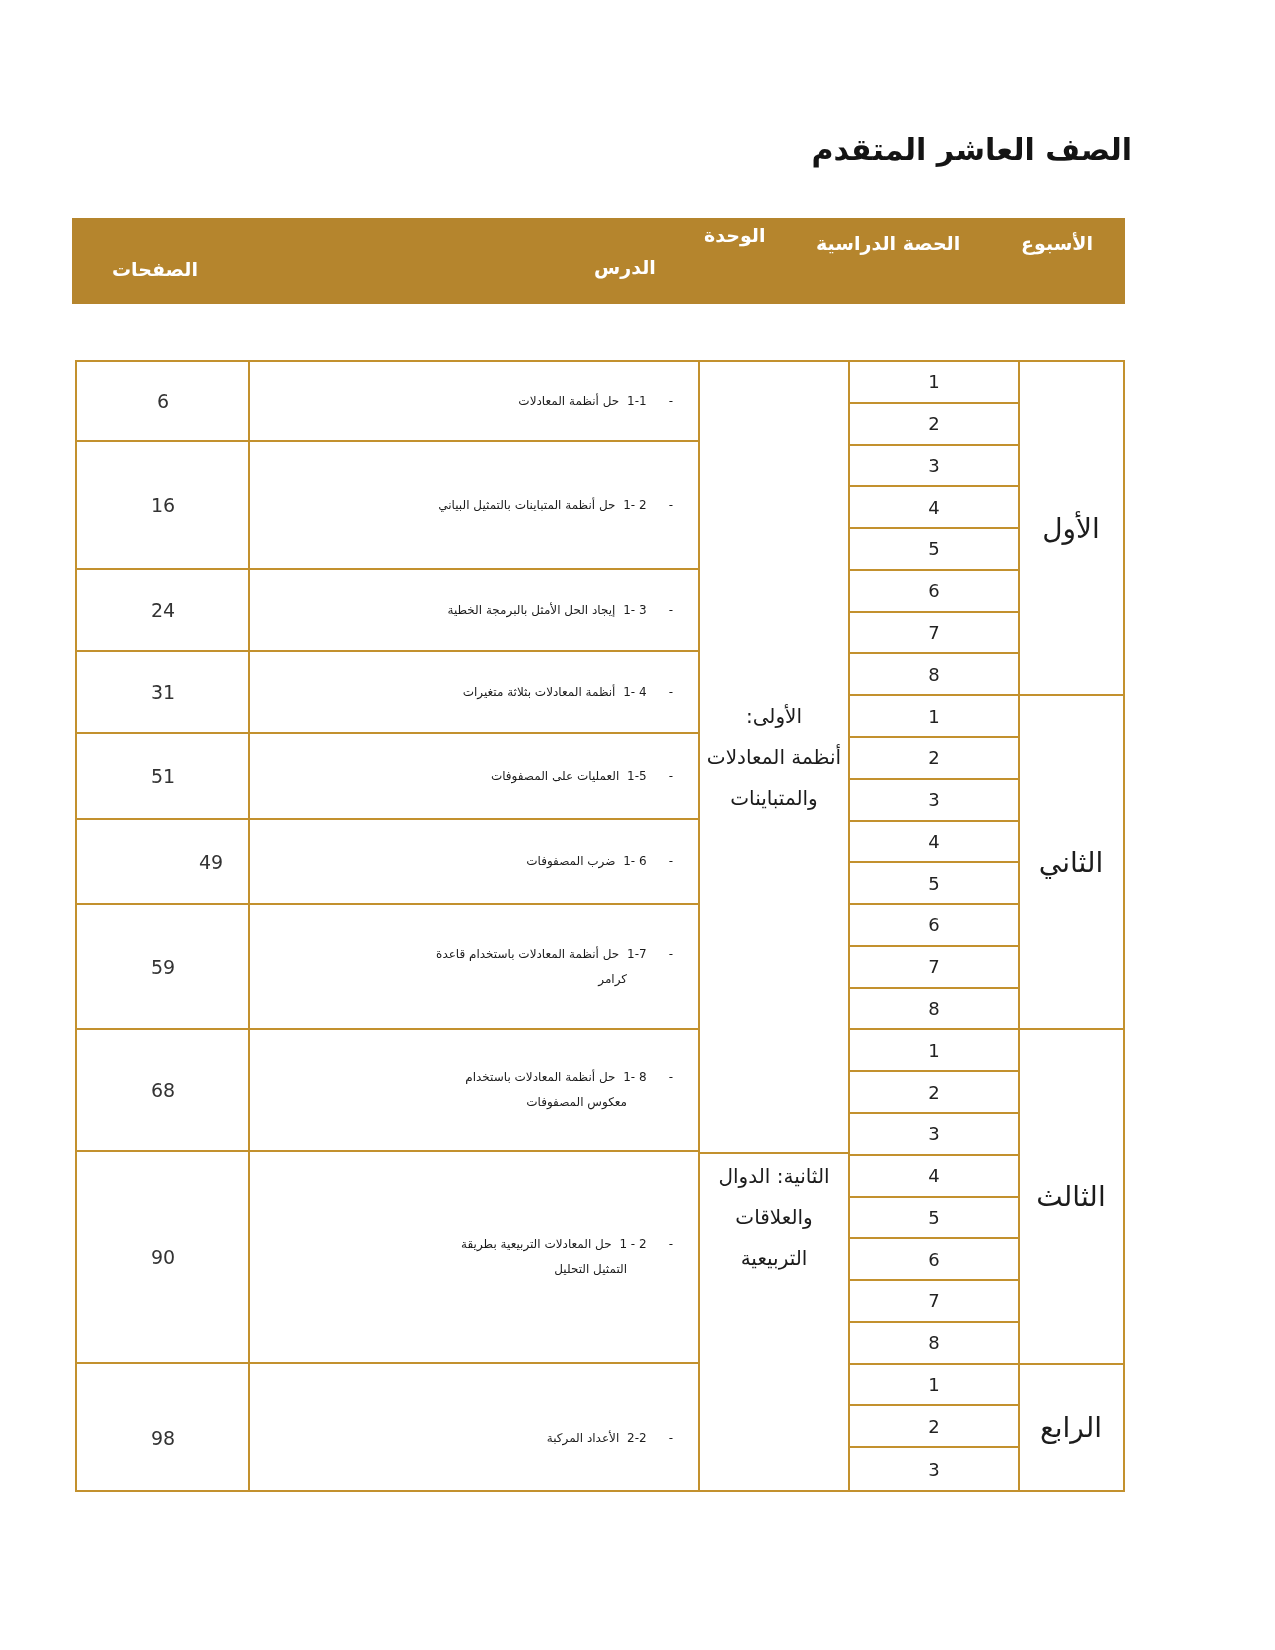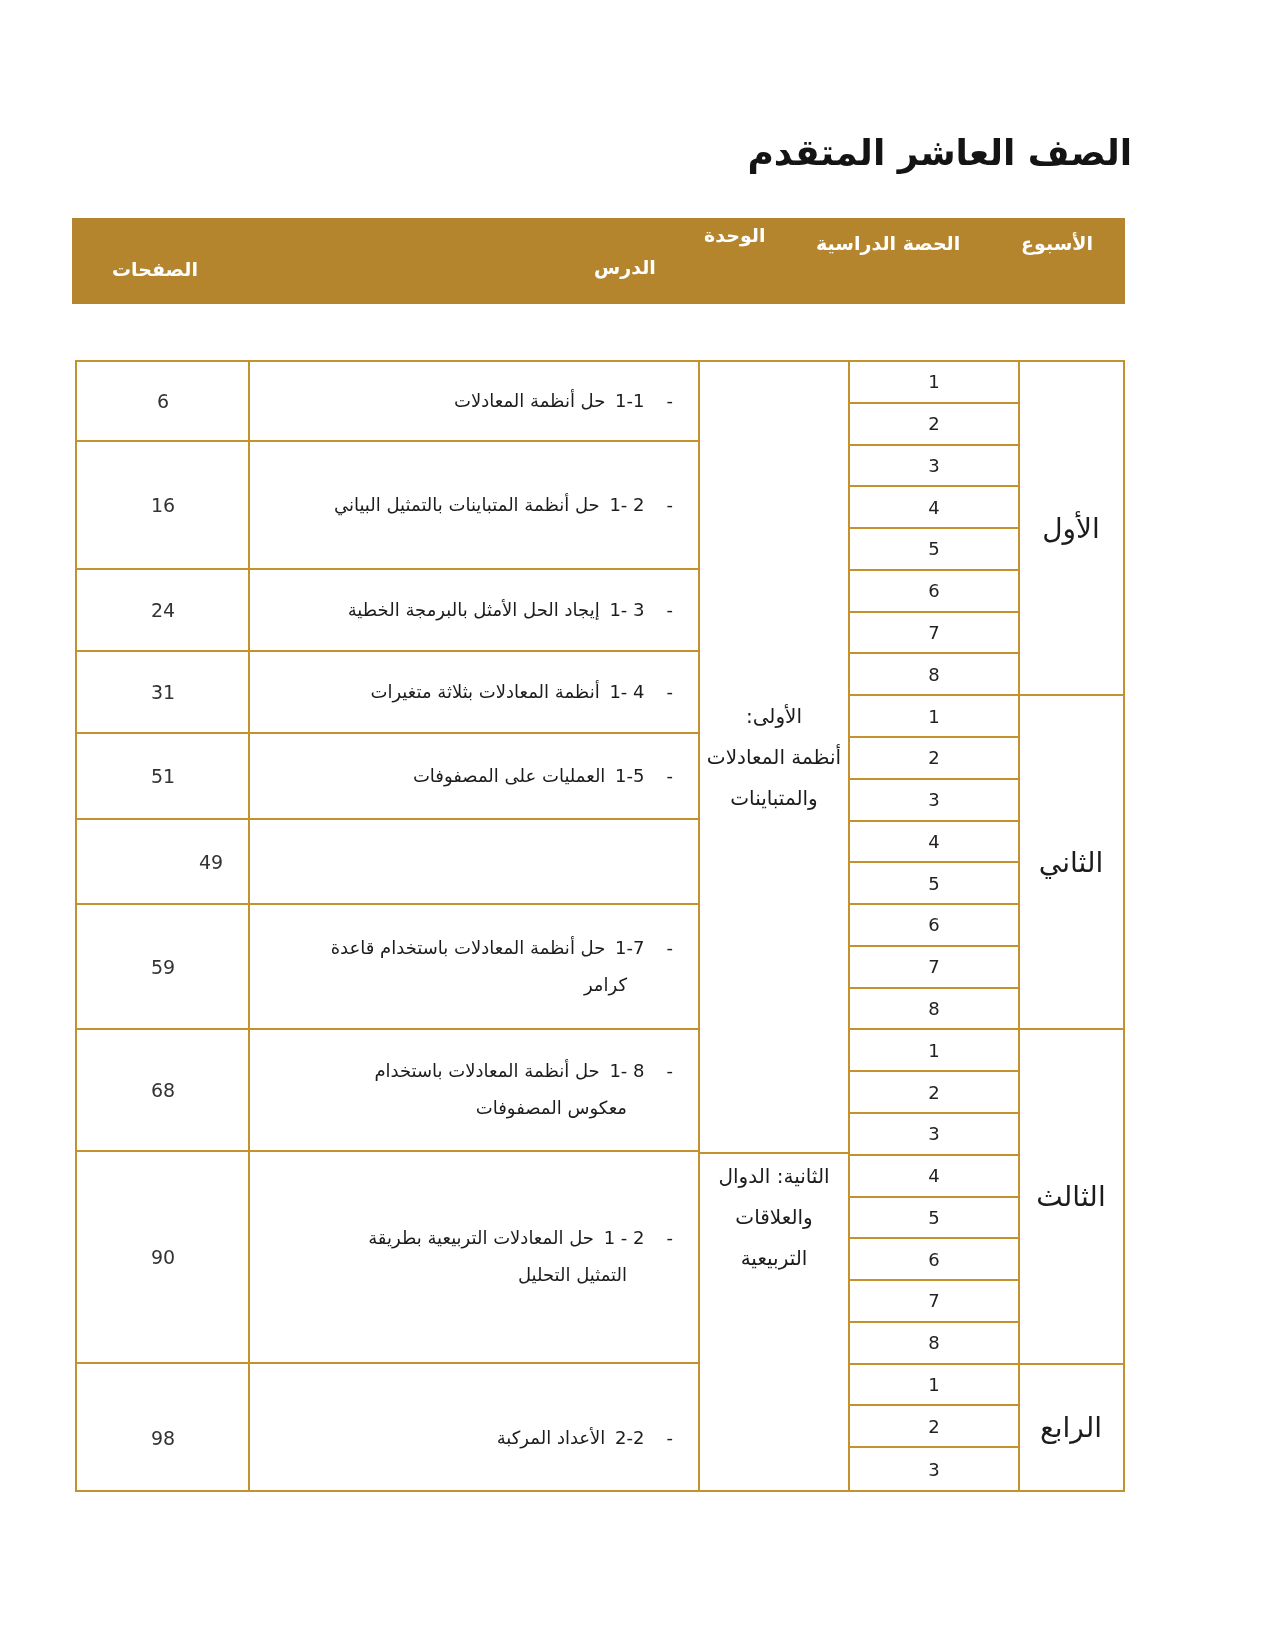--- a/index.html
+++ b/index.html
@@ -8,21 +8,21 @@
     --ink:#1c1c1c;
   }
   *{box-sizing:border-box;margin:0;padding:0}
   html,body{background:#fff}
   body{
     width:1275px;height:1650px;position:relative;overflow:hidden;
     font-family:"DejaVu Sans",sans-serif;color:var(--ink);
   }
   .title{
     position:absolute;top:132px;right:143px;
-    font-size:36px;font-weight:bold;color:#141414;direction:rtl;
+    font-size:30px;font-weight:bold;color:#141414;direction:rtl;
   }
   
   .hdr{
     position:absolute;left:72px;top:218px;width:1053px;height:86px;
     background:var(--gold);color:#fff;font-weight:bold;font-size:19px;
   }
   .hdr span{position:absolute;white-space:nowrap;direction:rtl}
   .h-week  {top:14px;right:32px}
   .h-period{top:14px;left:744px}
   .h-unit  {top:6px; left:632px}
@@ -38,21 +38,21 @@
 
   .col-a{position:absolute;left:0;top:0;width:622px}
   .arow{display:flex}
   .pages-cell{
     width:172px;display:flex;align-items:center;justify-content:center;
     font-size:19px;color:#333;
   }
   .lesson-cell{flex:1;display:flex;align-items:center}
   .lesson-text{
     width:100%;direction:rtl;text-align:right;
-    font-size:18px;line-height:2.05;color:var(--ink);
+    font-size:12px;line-height:2.05;color:var(--ink);
     padding-right:72px;padding-left:10px;text-indent:-46px;
     white-space:pre-line;
   }
   .dash{margin-left:22px}
   .lnum{margin-left:4px}
 
   .col-unit{position:absolute;left:622px;top:0;width:150px;height:1128px}
   .unit-cell{
     direction:rtl;white-space:pre-line;text-align:center;
     font-size:20px;line-height:2.05;color:var(--ink);
@@ -118,20 +118,23 @@
         </div>
       </div>
       <div class="arow brd" style="height: 86px;">
         <div class="pages-cell">51</div>
         <div class="lesson-cell">
           <div class="lesson-text" dir="rtl"><span class="dash">-</span><span class="lnum" dir="ltr">1-5</span> العمليات على المصفوفات</div>
         </div>
       </div>
       <div class="arow brd" style="height: 85px; padding-left: 48px;">
         <div class="pages-cell">49</div>
+        <div class="lesson-cell">
+          <div class="lesson-text" dir="rtl"><span class="dash">-</span><span class="lnum" dir="ltr">1- 6</span> ضرب المصفوفات</div>
+        </div>
       </div>
       <div class="arow brd" style="height: 125px;">
         <div class="pages-cell">59</div>
         <div class="lesson-cell">
           <div class="lesson-text" dir="rtl"><span class="dash">-</span><span class="lnum" dir="ltr">1-7</span> حل أنظمة المعادلات باستخدام قاعدة
 كرامر</div>
         </div>
       </div>
       <div class="arow brd" style="height: 122px;">
         <div class="pages-cell">68</div>

